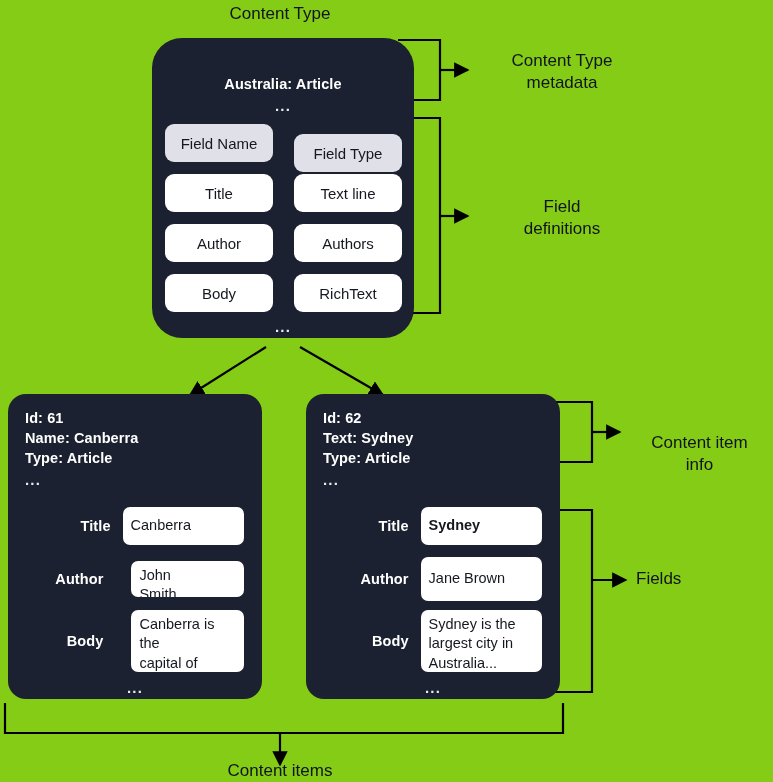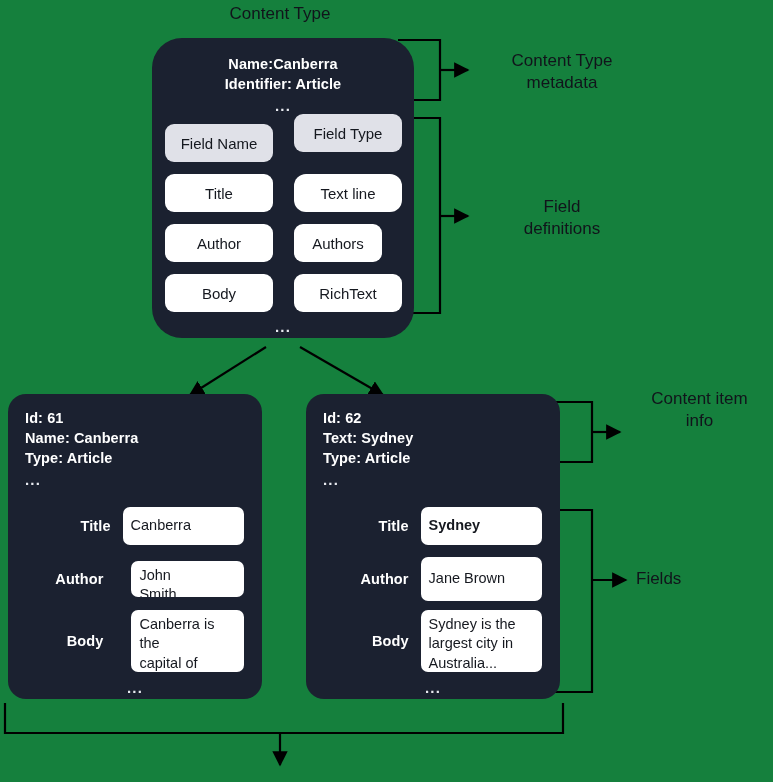--- a/index.html
+++ b/index.html
@@ -8,21 +8,21 @@
     background: #ffffff;
   }
   body {
     font-family: "Liberation Sans", sans-serif;
     color: #15181f;
   }
   #stage {
     position: relative;
     width: 773px;
     height: 782px;
-    background: #15803d;
+    background: #84cc16;
     overflow: hidden;
   }
   .abs { position: absolute; }
 
   
   .caption {
     font-size: 17px;
     color: #11141b;
     text-align: center;
     line-height: 1.28;
@@ -125,32 +125,31 @@
 
       <path d="M 5 703 L 5 733 L 563 733 L 563 703"></path>
       <path d="M 280 733 L 280 765" marker-end="url(#ah)"></path>
     </g>
   </svg>
 
   <div class="abs caption" style="left:180px; top:3px; width:200px;">Content Type</div>
 
   <div class="abs card card-ct">
 
-    <div class="abs meta meta-center" style="left:0; top:16px;">Name:Canberra</div>
-    <div class="abs meta meta-center" style="left:0; top:36px;">Identifier: Article</div>
+    <div class="abs meta meta-center" style="left:0; top:36px;">Australia: Article</div>
     <div class="abs ellipsis ellipsis-center" style="left:0; top:60px;">...</div>
 
     <div class="pill pill-head" style="left:13px; top:86px; width:108px; height:38px;">Field Name</div>
-    <div class="pill pill-head" style="left:142px; top:76px; width:108px; height:38px;">Field Type</div>
+    <div class="pill pill-head" style="left:142px; top:96px; width:108px; height:38px;">Field Type</div>
 
     <div class="pill pill-body" style="left:13px; top:136px; width:108px; height:38px;">Title</div>
-    <div class="pill pill-body" style="left:142px; top:136px; width:108px; height:38px;border-radius:12px;">Text line</div>
+    <div class="pill pill-body" style="left:142px; top:136px; width:108px; height:38px;">Text line</div>
 
     <div class="pill pill-body" style="left:13px; top:186px; width:108px; height:38px;">Author</div>
-    <div class="pill pill-body" style="left:142px; top:186px; width:88px; height:38px;">Authors</div>
+    <div class="pill pill-body" style="left:142px; top:186px; width:108px; height:38px;">Authors</div>
 
     <div class="pill pill-body" style="left:13px; top:236px; width:108px; height:38px;">Body</div>
     <div class="pill pill-body" style="left:142px; top:236px; width:108px; height:38px;">RichText</div>
 
     <div class="abs ellipsis ellipsis-center" style="left:0; top:281px;">...</div>
   </div>
 
   <div class="abs card card-item card-left">
     <div class="abs meta" style="left:17px; top:14px;">Id: 61</div>
     <div class="abs meta" style="left:17px; top:34px;">Name: Canberra</div>
@@ -203,19 +202,20 @@
 
     <div class="abs ellipsis ellipsis-center" style="left:0; top:286px;">...</div>
   </div>
 
   <div class="abs caption" style="left:477px; top:50px; width:170px;">Content Type
 metadata</div>
 
   <div class="abs caption" style="left:477px; top:196px; width:170px;">Field
 definitions</div>
 
-  <div class="abs caption" style="left:626px; top:388px; width:147px;">Content item
+  <div class="abs caption" style="left:626px; top:432px; width:147px;">Content item
 info</div>
 
   <div class="abs caption" style="left:636px; top:568px; width:110px; text-align:left;">Fields</div>
 
+  <div class="abs caption" style="left:180px; top:760px; width:200px;">Content items</div>
 
 </div>
 
 </body></html>

